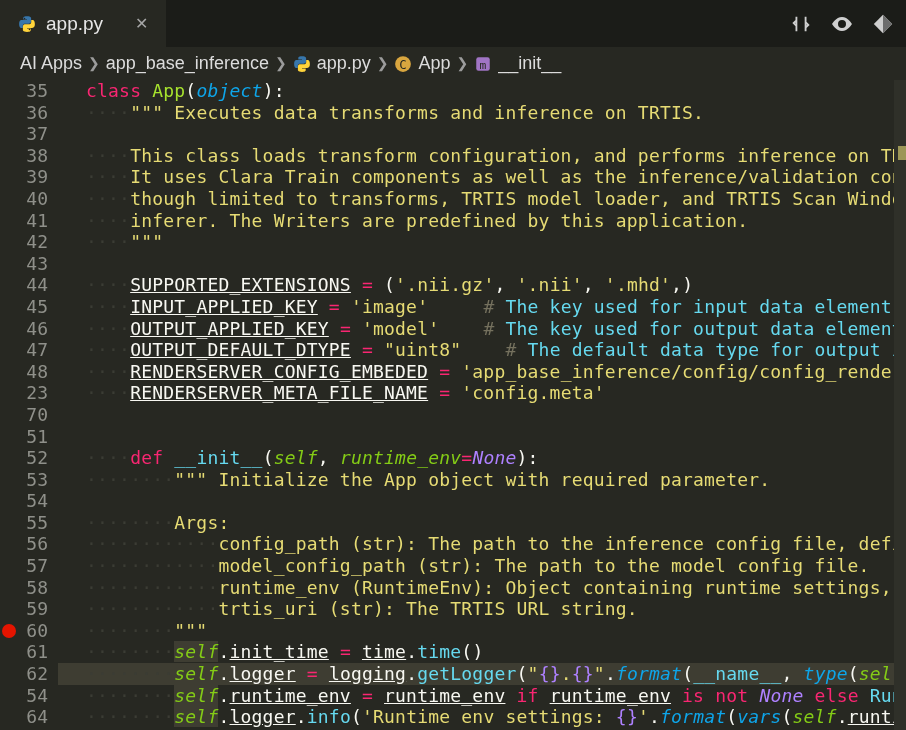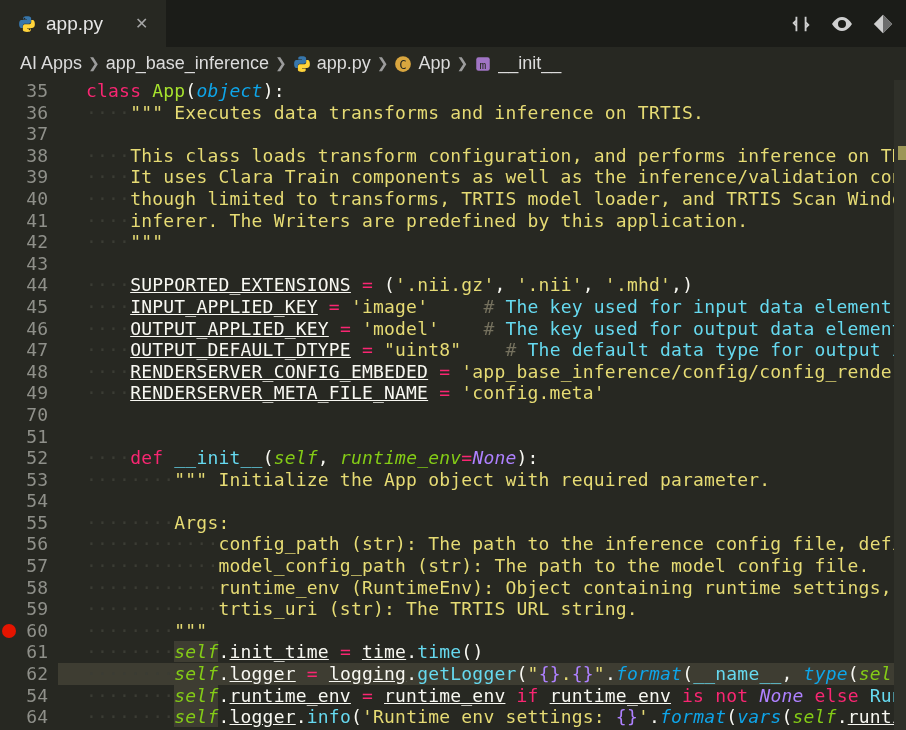--- a/index.html
+++ b/index.html
@@ -155,21 +155,21 @@
         <div class="ln">39</div>
         <div class="ln">40</div>
         <div class="ln">41</div>
         <div class="ln">42</div>
         <div class="ln">43</div>
         <div class="ln">44</div>
         <div class="ln">45</div>
         <div class="ln">46</div>
         <div class="ln">47</div>
         <div class="ln">48</div>
-        <div class="ln">49</div>
+        <div class="ln">23</div>
         <div class="ln">70</div>
         <div class="ln">51</div>
         <div class="ln">52</div>
         <div class="ln">53</div>
         <div class="ln">54</div>
         <div class="ln">55</div>
         <div class="ln">56</div>
         <div class="ln">57</div>
         <div class="ln">58</div>
         <div class="ln">59</div>

